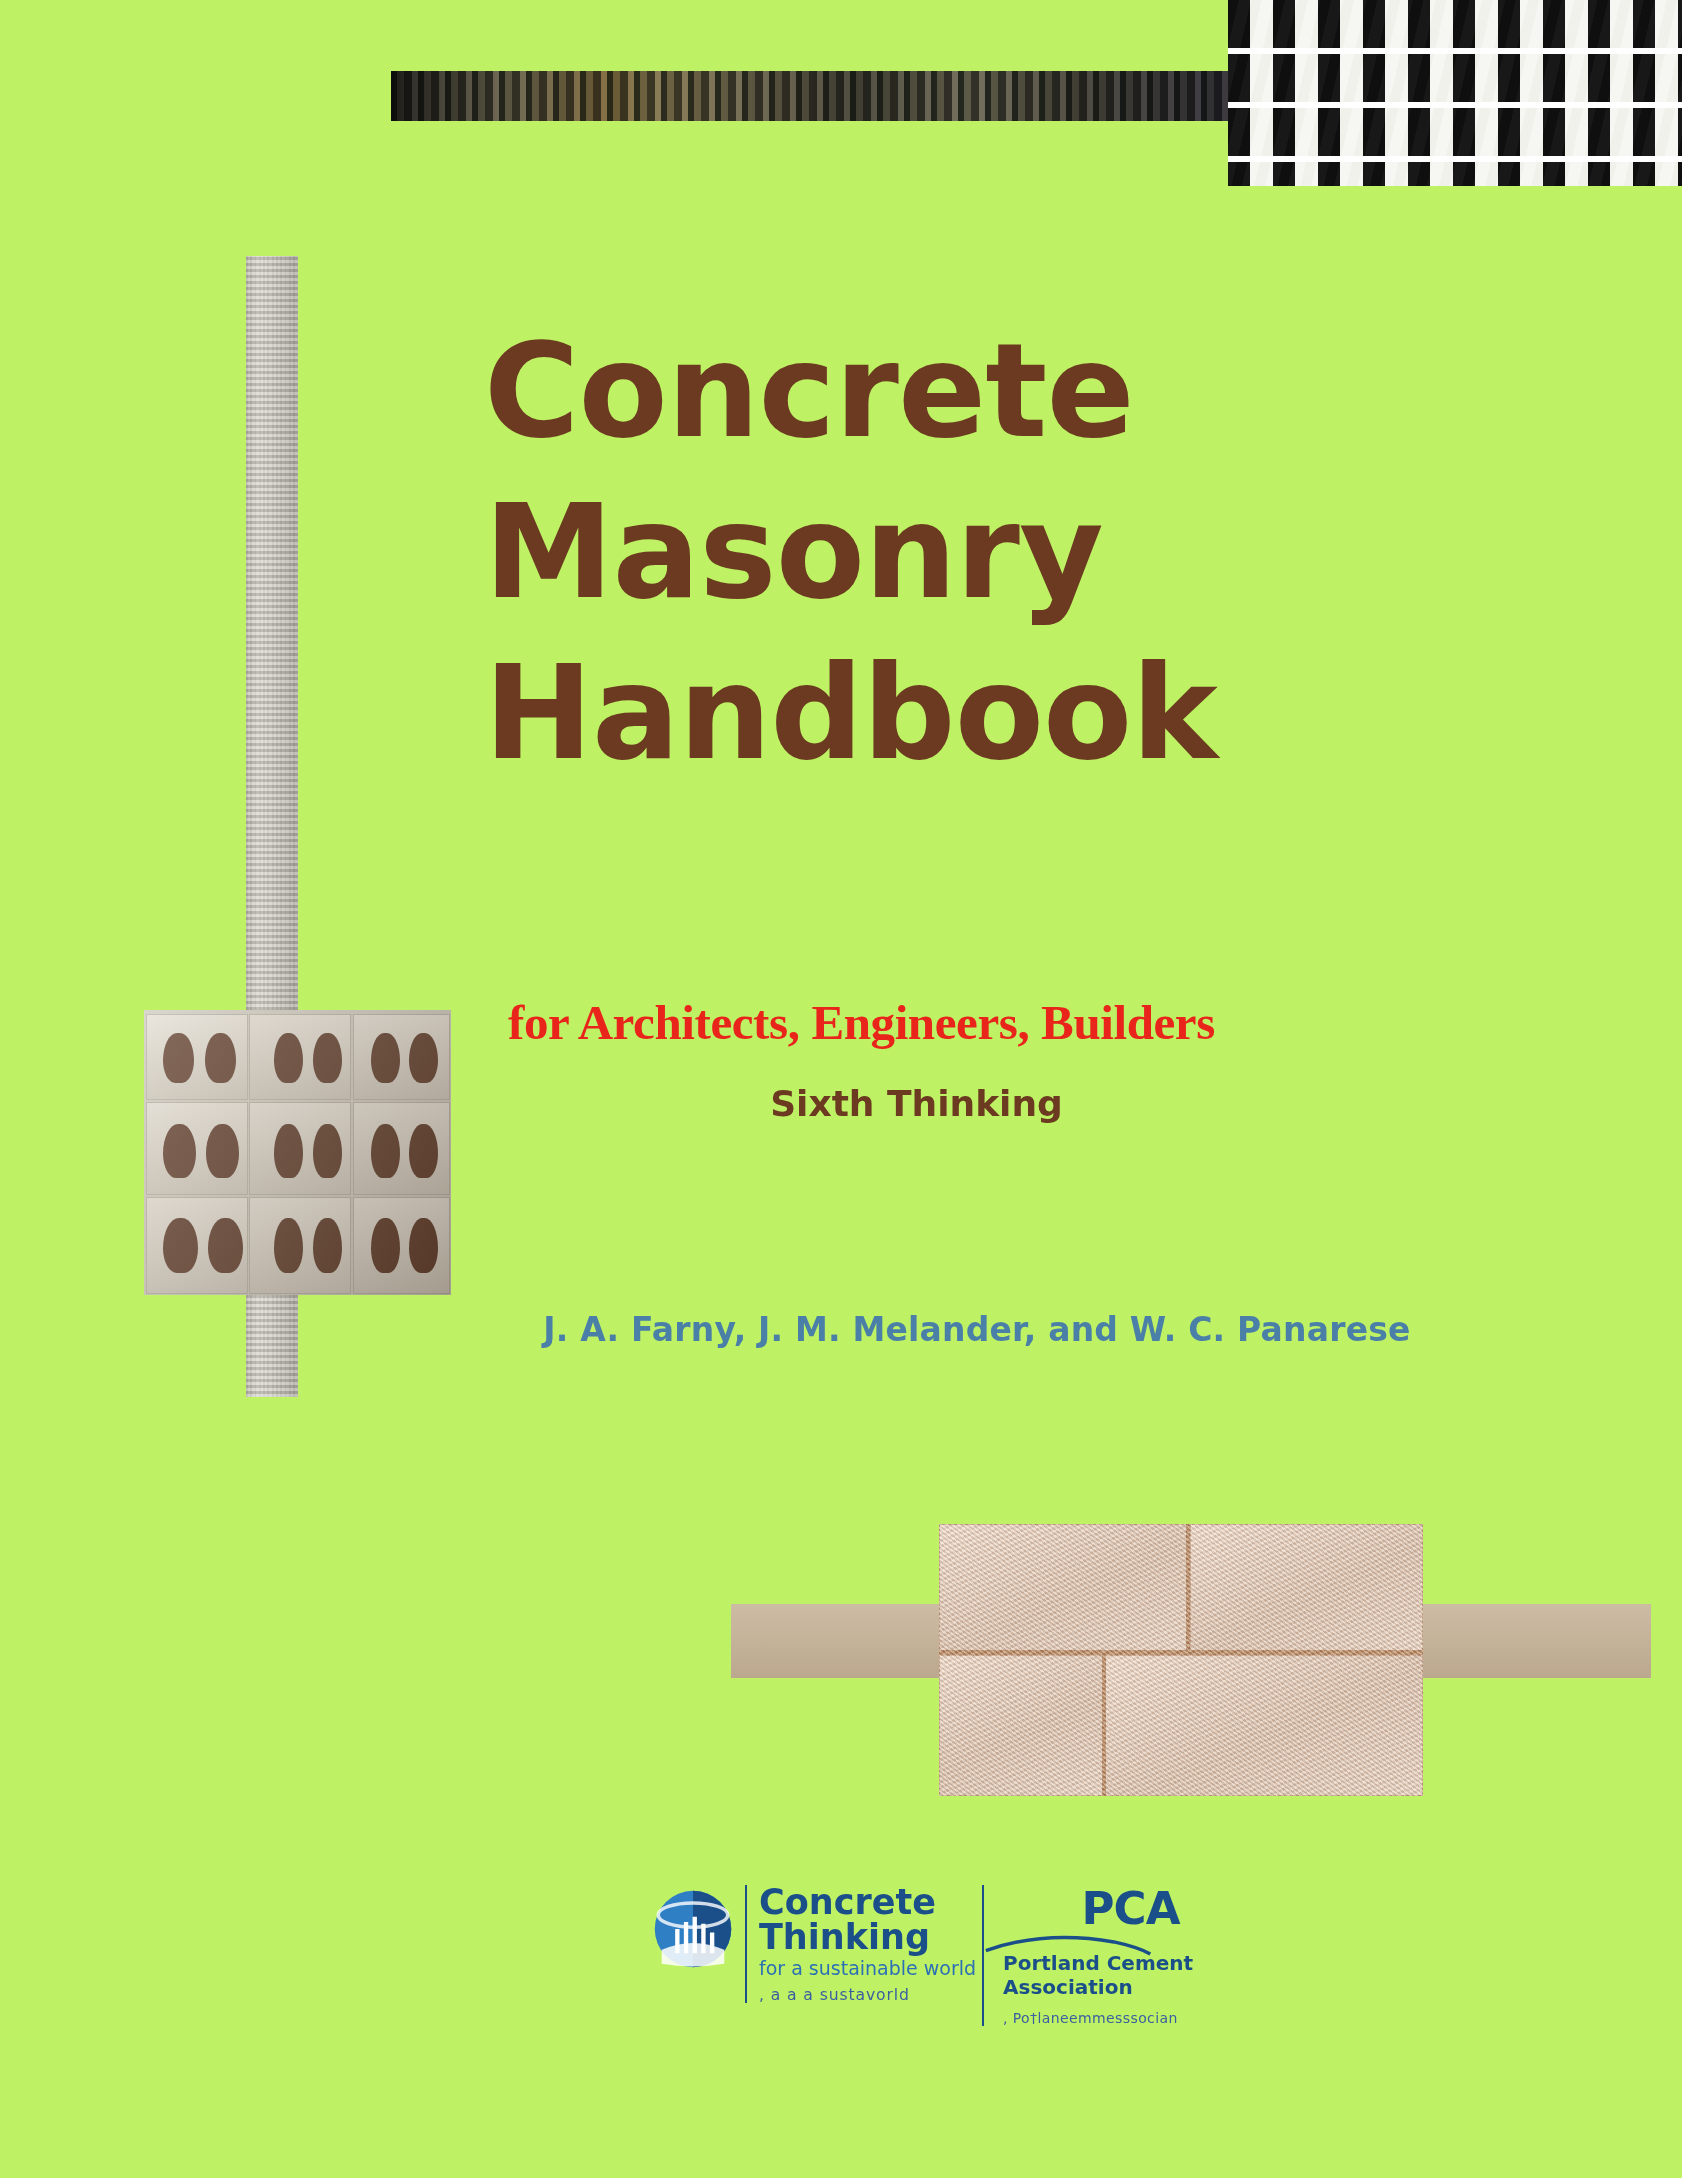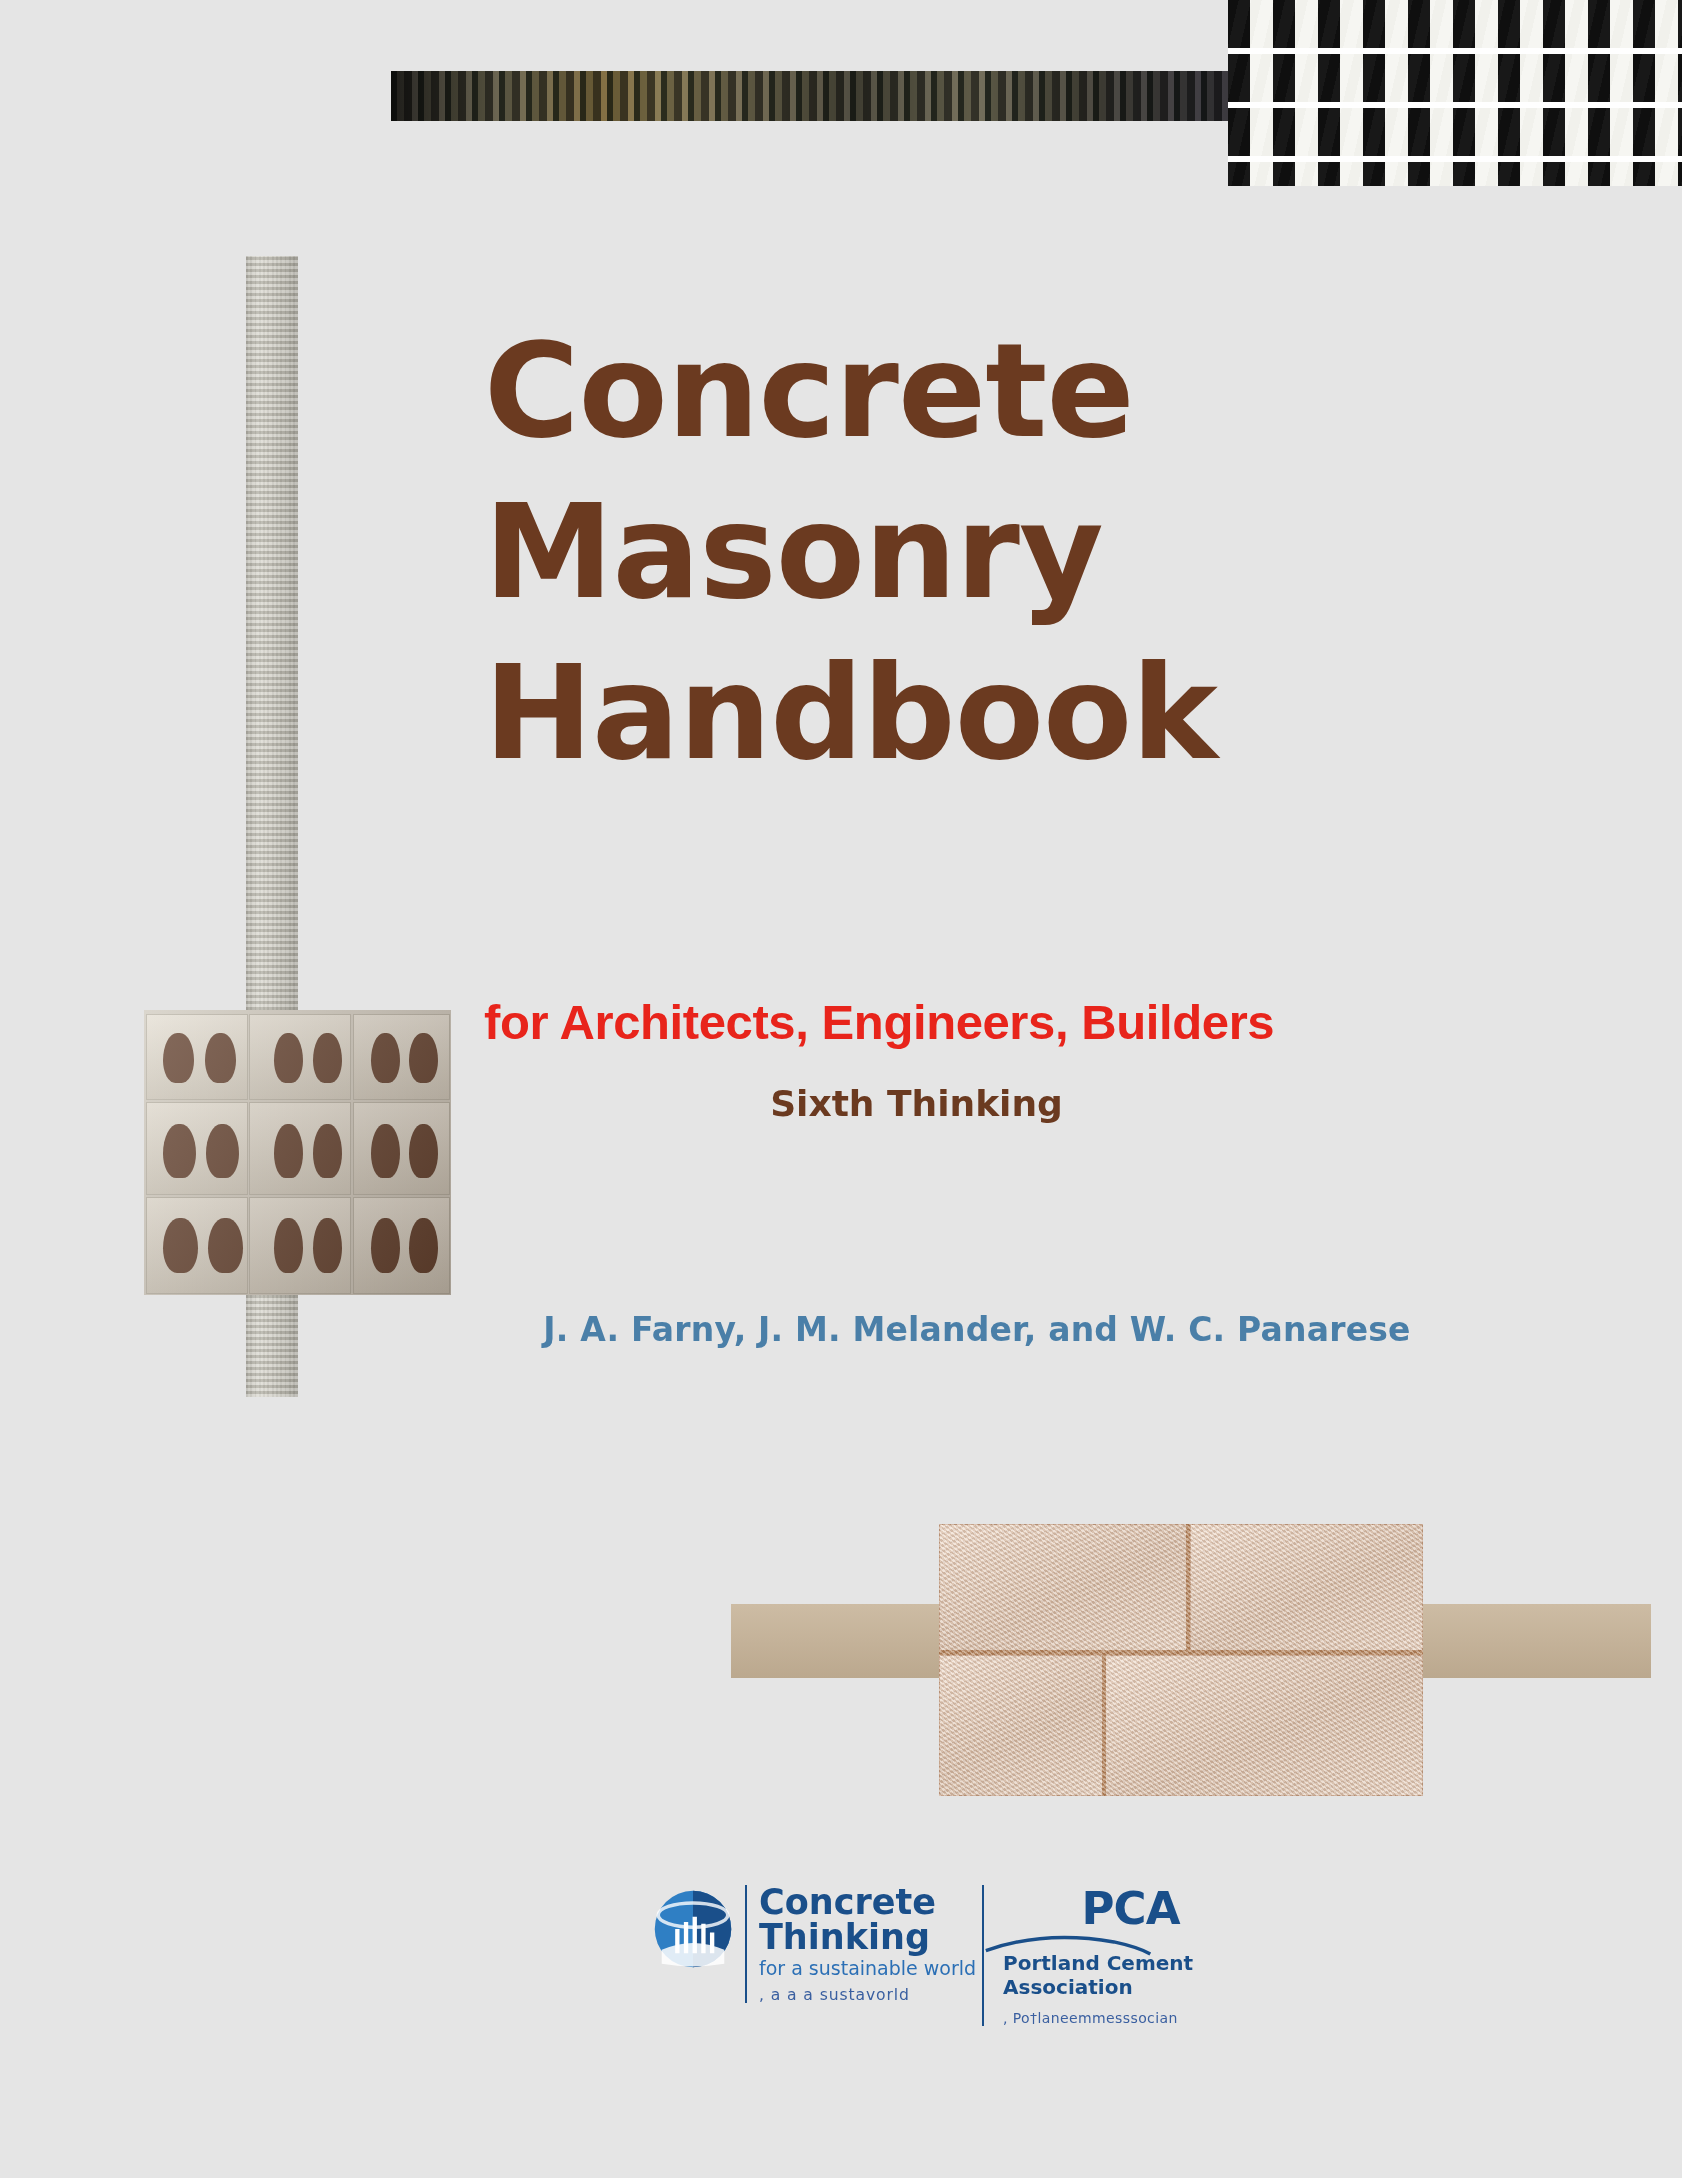--- a/index.html
+++ b/index.html
@@ -7,21 +7,21 @@
     padding: 0;
     background: #ffffff;
   }
   body {
     font-family: "Liberation Sans", sans-serif;
   }
   .page {
     position: relative;
     width: 1683px;
     height: 2178px;
-    background: #e5e5e5;
+    background: #bef264;
     overflow: hidden;
   }
 
   
   .top-strip-thin {
     position: absolute;
     left: 391px;
     top: 71px;
     width: 965px;
     height: 50px;
@@ -202,24 +202,24 @@
     font-family: "DejaVu Sans", sans-serif;
     font-weight: bold;
     color: #6b3a20;
     font-size: 130px;
     line-height: 1.24;
     letter-spacing: -0.9px;
     margin: 0;
   }
   .subtitle {
     position: absolute;
-    left: 484px;
+    left: 508px;
     top: 994px;
     width: 1090px;
-    font-family: Liberation Sans, sans-serif;
+    font-family: Liberation Serif, serif;
     font-weight: bold;
     font-size: 49px;
     color: #e8241b;
     letter-spacing: -0.4px;
   }
   .edition {
     position: absolute;
     left: 484px;
     top: 1083px;
     width: 865px;

